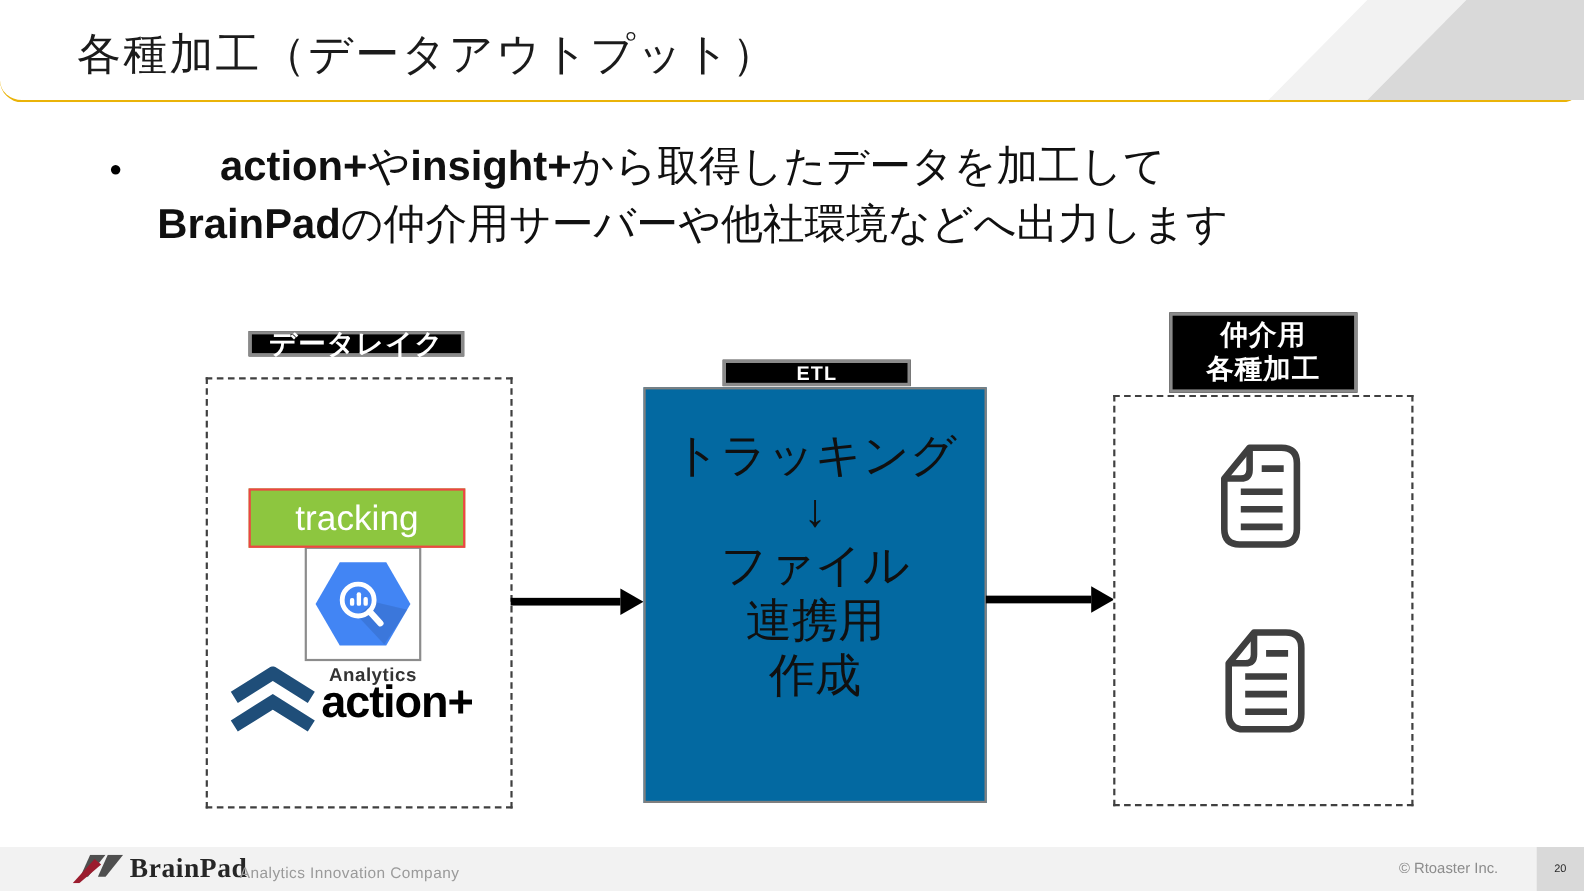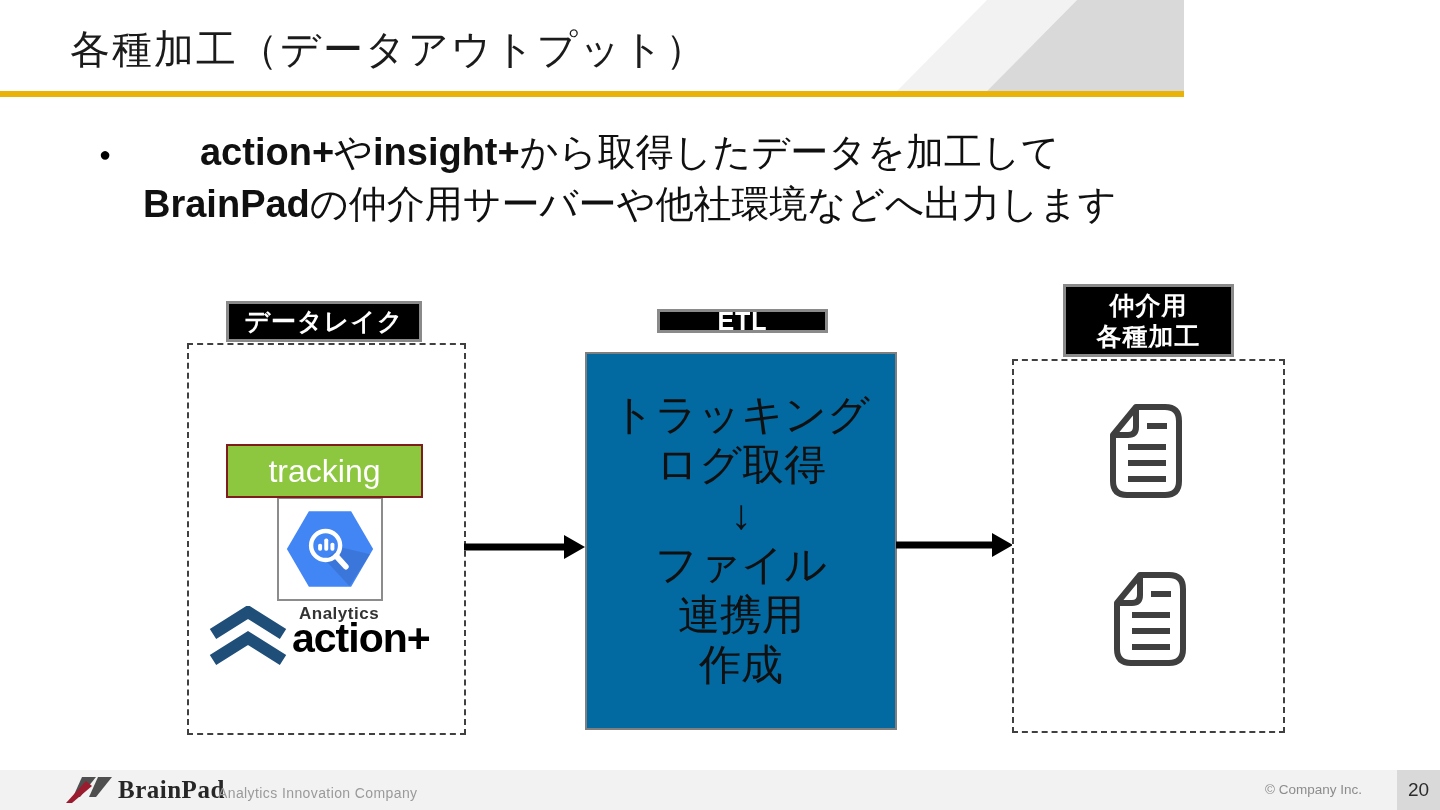--- a/index.html
+++ b/index.html
@@ -1,42 +1,42 @@
 <!DOCTYPE html>
 <html><head>
 <meta charset="utf-8">
 <style>
   html,body{margin:0;padding:0;background:#ffffff;}
   .slide{position:relative;width:1440px;height:810px;background:#fff;overflow:hidden;
          font-family:"Liberation Sans","DejaVu Sans",sans-serif;}
 
   
-  .header{position:absolute;left:0;top:0;width:1184px;height:91px;background:#fff;
-          border-bottom:6px solid #eab308;}
+  .header{position:absolute;left:0;top:0;width:1440px;height:91px;background:#fff;
+          border-bottom:2px solid #eab308;border-radius:20px;}
   .decor{position:absolute;right:0;top:0;width:290px;height:91px;display:block;}
   .title{position:absolute;left:70px;top:22px;font-family:"Liberation Serif","DejaVu Serif",serif;
          font-size:40px;color:#1b1b1b;letter-spacing:2px;white-space:nowrap;}
 
   
   .bullet-marker{position:absolute;left:99px;top:143px;font-size:20px;color:#000;}
   .bullet-text{position:absolute;left:143px;top:126px;font-size:38px;line-height:52px;color:#101010;
                white-space:nowrap;text-align:center;}
   .lat{font-family:"Liberation Sans","DejaVu Sans",sans-serif;font-weight:600;}
   .jp{font-family:"Liberation Serif","DejaVu Serif",serif;font-weight:400;}
 
   
   .dashed-box{position:absolute;border:2px dashed #404040;box-sizing:border-box;background:#fff;}
   .black-label{position:absolute;background:#000;border:3px solid #8a8a8a;box-sizing:border-box;
                color:#fff;font-weight:700;display:flex;flex-direction:column;align-items:center;
                justify-content:center;text-align:center;letter-spacing:1px;}
   .abs{position:absolute;}
 
   
   .tracking-box{position:absolute;left:226px;top:444px;width:197px;height:54px;background:#8dc63f;
-                border:2px solid #7f1d1d;box-sizing:border-box;display:flex;align-items:center;
+                border:2px solid #ef4444;box-sizing:border-box;display:flex;align-items:center;
                 justify-content:center;color:#fff;font-size:32px;font-weight:400;}
   .bq-box{position:absolute;left:277px;top:497px;width:106px;height:104px;background:#fff;
           border:2px solid #8c8c8c;box-sizing:border-box;display:flex;align-items:center;justify-content:center;}
   .rt-brand{position:absolute;left:299px;top:604px;font-size:17px;font-weight:700;color:#333;
             letter-spacing:0.5px;}
   .rt-product{position:absolute;left:292px;top:615px;font-size:41px;font-weight:700;color:#000;
               letter-spacing:-1px;}
 
   
   .etl-box{position:absolute;left:585px;top:352px;width:312px;height:378px;background:#0369a1;
@@ -44,21 +44,21 @@
            font-family:"Liberation Serif","DejaVu Serif",serif;font-size:42px;color:#101010;}
   .etl-line{height:50px;line-height:50px;}
 
   
   .footer{position:absolute;left:0;top:770px;width:1440px;height:40px;background:#f2f2f2;}
   .bp-text{position:absolute;left:118px;top:6px;font-family:"Liberation Serif","DejaVu Serif",serif;
            font-weight:700;font-size:25px;color:#262626;letter-spacing:0.5px;}
   .bp-tagline{position:absolute;left:218px;top:15px;font-size:14px;color:#9a9a9a;letter-spacing:0.4px;}
   .copyright{position:absolute;right:78px;top:12px;font-size:13.5px;color:#8c8c8c;}
   .page-box{position:absolute;right:0;top:0;width:43px;height:40px;background:#d9d9d9;
-            display:flex;align-items:center;justify-content:center;font-size:19px;color:#2b2b2b;}
+            display:flex;align-items:center;justify-content:center;font-size:10px;color:#2b2b2b;}
 </style>
 </head>
 <body>
 
 <div class="slide">
 
   <div class="header">
     <svg class="decor" viewBox="0 0 290 91" preserveAspectRatio="none">
       <polygon points="93,0 183,0 93,91 3,91" fill="#f2f2f2"></polygon>
       <polygon points="183,0 290,0 290,91 93,91" fill="#d9d9d9"></polygon>
@@ -66,21 +66,21 @@
     <div class="title">各種加工（データアウトプット）</div>
   </div>
 
   <div class="bullet-marker">●</div>
   <div class="bullet-text">
     <div><span class="lat">action+</span><span class="jp">や</span><span class="lat">insight+</span><span class="jp">から取得したデータを加工して</span></div>
     <div><span class="lat">BrainPad</span><span class="jp">の仲介用サーバーや他社環境などへ出力します</span></div>
   </div>
 
   <div class="dashed-box" style="left:187px;top:343px;width:279px;height:392px;"></div>
-  <div class="black-label" style="left:226px;top:301px;width:196px;height:41px;font-size:25px;">データレイク</div>
+  <div class="black-label" style="left:226px;top:301px;width:196px;height:23px;font-size:25px;">データレイク</div>
 
   <div class="bq-box">
     <svg width="88" height="80" viewBox="0 0 100 88">
       <polygon points="26,1 74,1 99,44 74,87 26,87 1,44" fill="#4285f4"></polygon>
       <polygon points="44,56 72,86 96,50 62,42" fill="rgba(0,0,0,0.10)"></polygon>
       <circle cx="45" cy="40" r="16.5" fill="none" stroke="#ffffff" stroke-width="5"></circle>
       <line x1="57" y1="52" x2="68" y2="64" stroke="#ffffff" stroke-width="6.5" stroke-linecap="round"></line>
       <rect x="36.5" y="38" width="4.5" height="8" rx="2" fill="#ffffff"></rect>
       <rect x="43.5" y="32" width="4.5" height="14" rx="2" fill="#ffffff"></rect>
       <rect x="50.5" y="37" width="4.5" height="9" rx="2" fill="#ffffff"></rect>
@@ -96,27 +96,26 @@
   <div class="rt-brand">Analytics</div>
   <div class="rt-product">action+</div>
 
   <svg class="abs" style="left:464px;top:534px;" width="122" height="26" viewBox="0 0 122 26">
     <rect x="0" y="9.5" width="100" height="7" fill="#000"></rect>
     <polygon points="100,1 121,13 100,25" fill="#000"></polygon>
   </svg>
 
   <div class="etl-box">
     <div class="etl-line">トラッキング</div>
-    <div class="etl-line">ログ取得</div>
     <div class="etl-line">↓</div>
     <div class="etl-line">ファイル</div>
     <div class="etl-line">連携用</div>
     <div class="etl-line">作成</div>
   </div>
-  <div class="black-label" style="left:657px;top:309px;width:171px;height:24px;font-size:25px;">ETL</div>
+  <div class="black-label" style="left:657px;top:327px;width:171px;height:24px;font-size:18px;">ETL</div>
 
   <svg class="abs" style="left:896px;top:532px;" width="118" height="26" viewBox="0 0 118 26">
     <rect x="0" y="9.5" width="96" height="7" fill="#000"></rect>
     <polygon points="96,1 117,13 96,25" fill="#000"></polygon>
   </svg>
 
   <div class="dashed-box" style="left:1012px;top:359px;width:273px;height:374px;"></div>
   <div class="black-label" style="left:1063px;top:284px;width:171px;height:73px;font-size:25px;line-height:31px;">
     <div>仲介用</div>
     <div>各種加工</div>
@@ -141,17 +140,17 @@
   </svg>
 
   <div class="footer">
     <svg class="abs" style="left:66px;top:7px;" width="46" height="26" viewBox="0 0 46 26">
       <polygon points="16,0 30,0 14,20 7,20" fill="#4f4f4f"></polygon>
       <polygon points="32,0 46,0 30,20 23,20" fill="#4f4f4f"></polygon>
       <polygon points="0,26 20,4 26,9 6,26" fill="#9b1c2e"></polygon>
     </svg>
     <div class="bp-text">BrainPad</div>
     <div class="bp-tagline">Analytics Innovation Company</div>
-    <div class="copyright">© Company Inc.</div>
+    <div class="copyright">© Rtoaster Inc.</div>
     <div class="page-box">20</div>
   </div>
 
 </div>
 
 </body></html>

